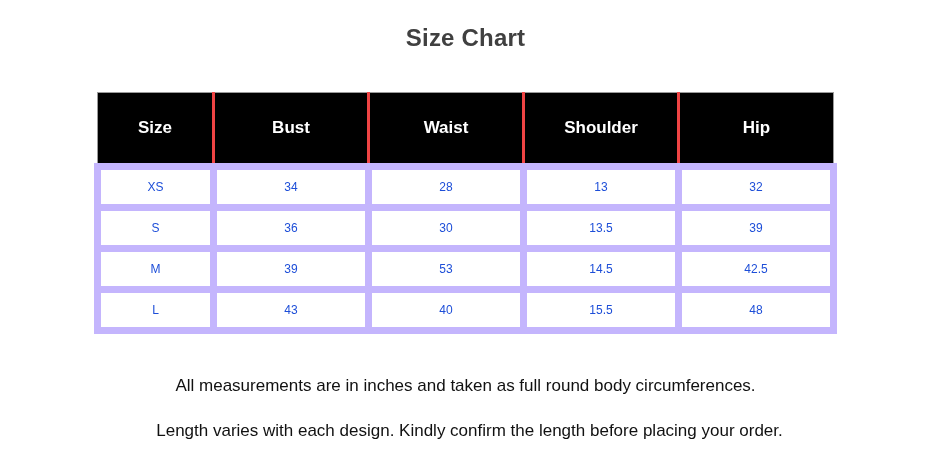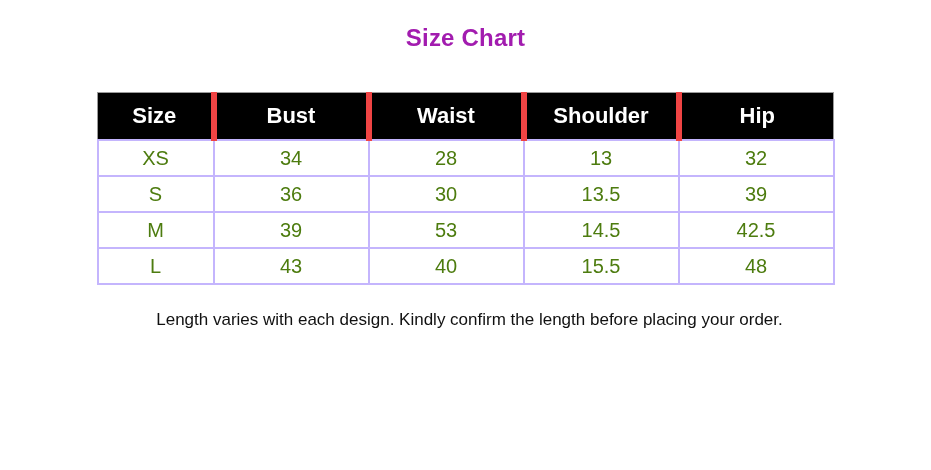--- a/index.html
+++ b/index.html
@@ -14,51 +14,51 @@
     color: #1c1c1c;
     overflow: hidden;
   }
   .page-title {
     margin: 0;
     padding-top: 26px;
     text-align: center;
     font-size: 24px;
     line-height: 24px;
     font-weight: 700;
-    color: #a21caf;
+    color: #404040;
     letter-spacing: 0.2px;
   }
   table.size-table {
     margin: 42px auto 0 auto;
     border-collapse: collapse;
     table-layout: fixed;
     width: 736px;
   }
   .size-table th {
     height: 46px;
     background: #000000;
     color: #ffffff;
-    font-size: 22px;
+    font-size: 17px;
     font-weight: 700;
     text-align: center;
     vertical-align: middle;
     border: 1px solid #9b9b9b;
-    padding: 0;
+    padding: 12px;
   }
   .size-table th + th {
-    border-left: 6px solid #ef4444;
+    border-left: 3px solid #ef4444;
     text-align: center;
   }
   .size-table td {
     height: 34px;
     text-align: center;
     vertical-align: middle;
-    font-size: 20px;
-    color: #4d7c0f;
-    border: 2px solid #c4b5fd;
+    font-size: 12px;
+    color: #1d4ed8;
+    border: 7px solid #c4b5fd;
     background: #ffffff;
     padding: 0;
   }
   .note {
     text-align: center;
     font-size: 17px;
     line-height: 20px;
     color: #111111;
   }
   .note-first  { margin: 42px 0 0 0; }
@@ -113,15 +113,16 @@
       <tr>
         <td>L</td>
         <td>43</td>
         <td>40</td>
         <td>15.5</td>
         <td>48</td>
       </tr>
     </tbody>
   </table>
 
+  <p class="note note-first">All measurements are in inches and taken as full round body circumferences.</p>
   <p class="note note-second">Length varies with each design. Kindly confirm the length before placing your order.</p>
 
 </div>
 
 </body></html>

